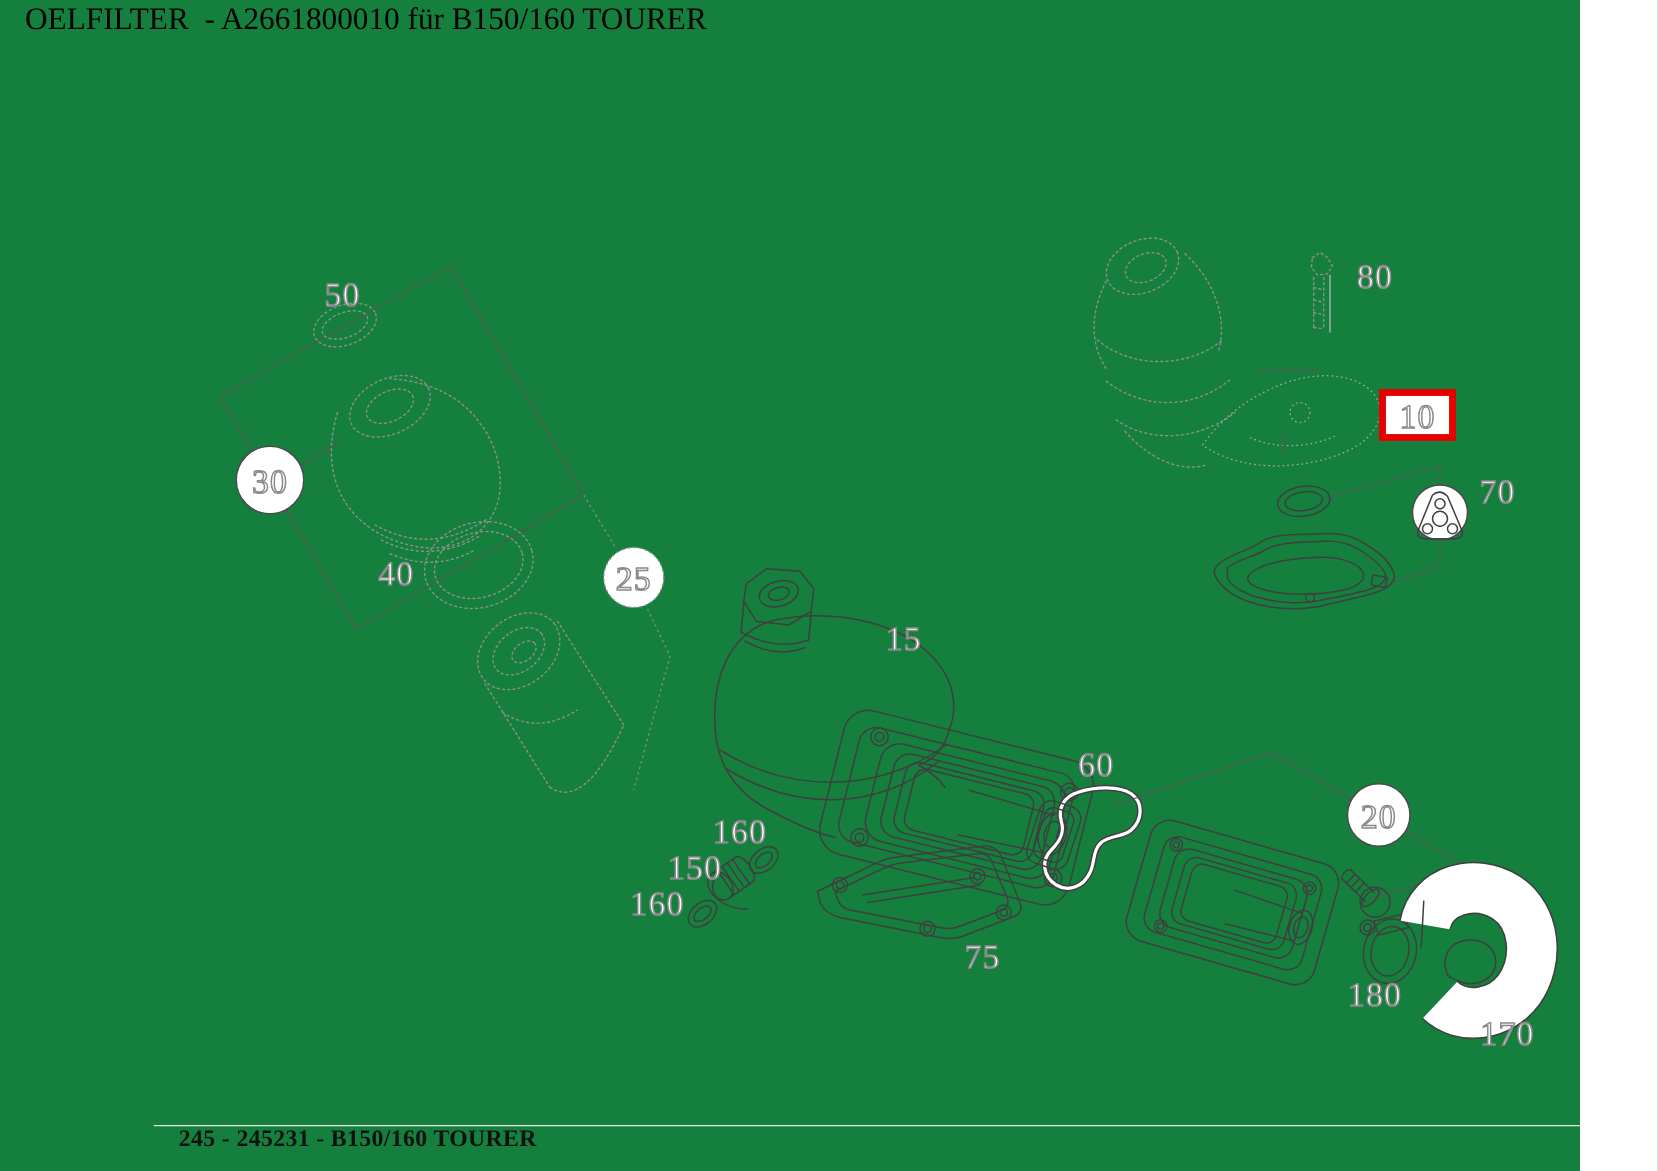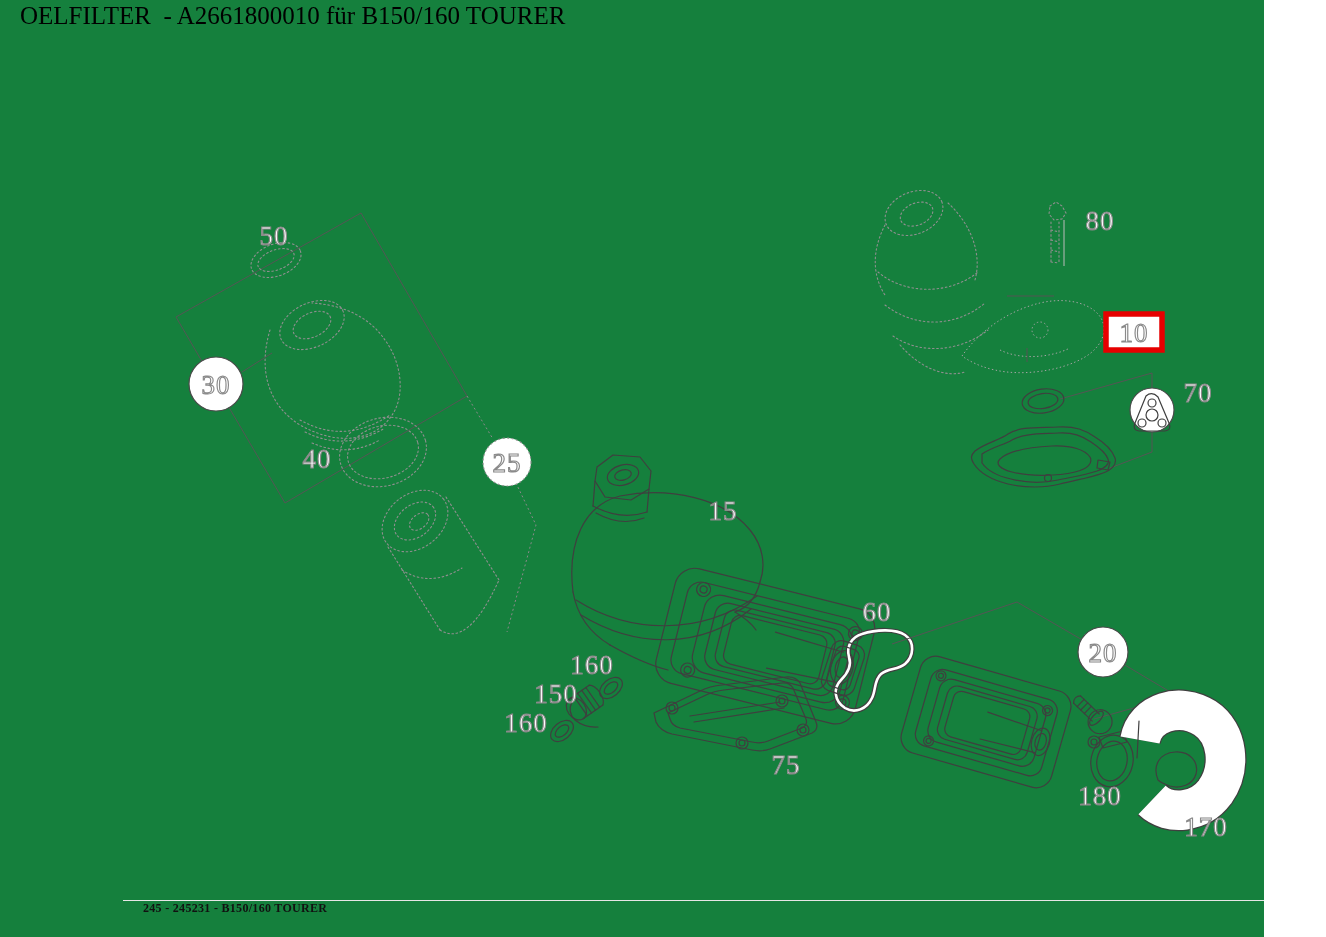--- a/index.html
+++ b/index.html
@@ -1,21 +1,21 @@
 <!DOCTYPE html>
 <html><head>
 <meta charset="utf-8">
 <style>
   html,body{margin:0;padding:0;background:#ffffff;}
   .page{position:relative;width:1264px;height:937px;background:#15803d;overflow:hidden;
         font-family:"Liberation Serif", serif;}
   .title{position:absolute;left:20px;top:2px;font-size:25px;color:#000;white-space:pre;
          font-family:"Liberation Serif", serif;}
   .footer-line{position:absolute;left:123px;top:900px;width:1150px;height:1px;background:#e6e6e6;}
-  .footer-caption{position:absolute;left:143px;top:901px;font-size:12px;font-weight:bold;color:#111;
+  .footer-caption{position:absolute;left:143px;top:901px;font-size:19px;font-weight:bold;color:#111;
                   font-family:"Liberation Serif", serif;letter-spacing:.3px;}
   svg{position:absolute;left:0;top:0;}
   .ln{fill:none;stroke:#3f3f3f;stroke-width:1.2;stroke-linejoin:round;stroke-linecap:round;}
   .thin{fill:none;stroke:#555;stroke-width:1;}
   .ghost{fill:none;stroke:#8f8f8f;stroke-width:1.1;stroke-dasharray:1.6 2.6;stroke-linecap:round;}
   .ghost2{fill:none;stroke:#a5a5a5;stroke-width:1;stroke-dasharray:1.4 2.4;}
   .dashlead{fill:none;stroke:#8a8a8a;stroke-width:1;stroke-dasharray:2 2.6;}
   .callout{font-family:"Liberation Serif", serif;font-size:27px;fill:#ffffff;stroke:#8a8a8a;
            stroke-width:1.15;text-anchor:middle;letter-spacing:1px;}
   .ccircle{fill:#ffffff;stroke:#4a4a4a;stroke-width:1.2;}

